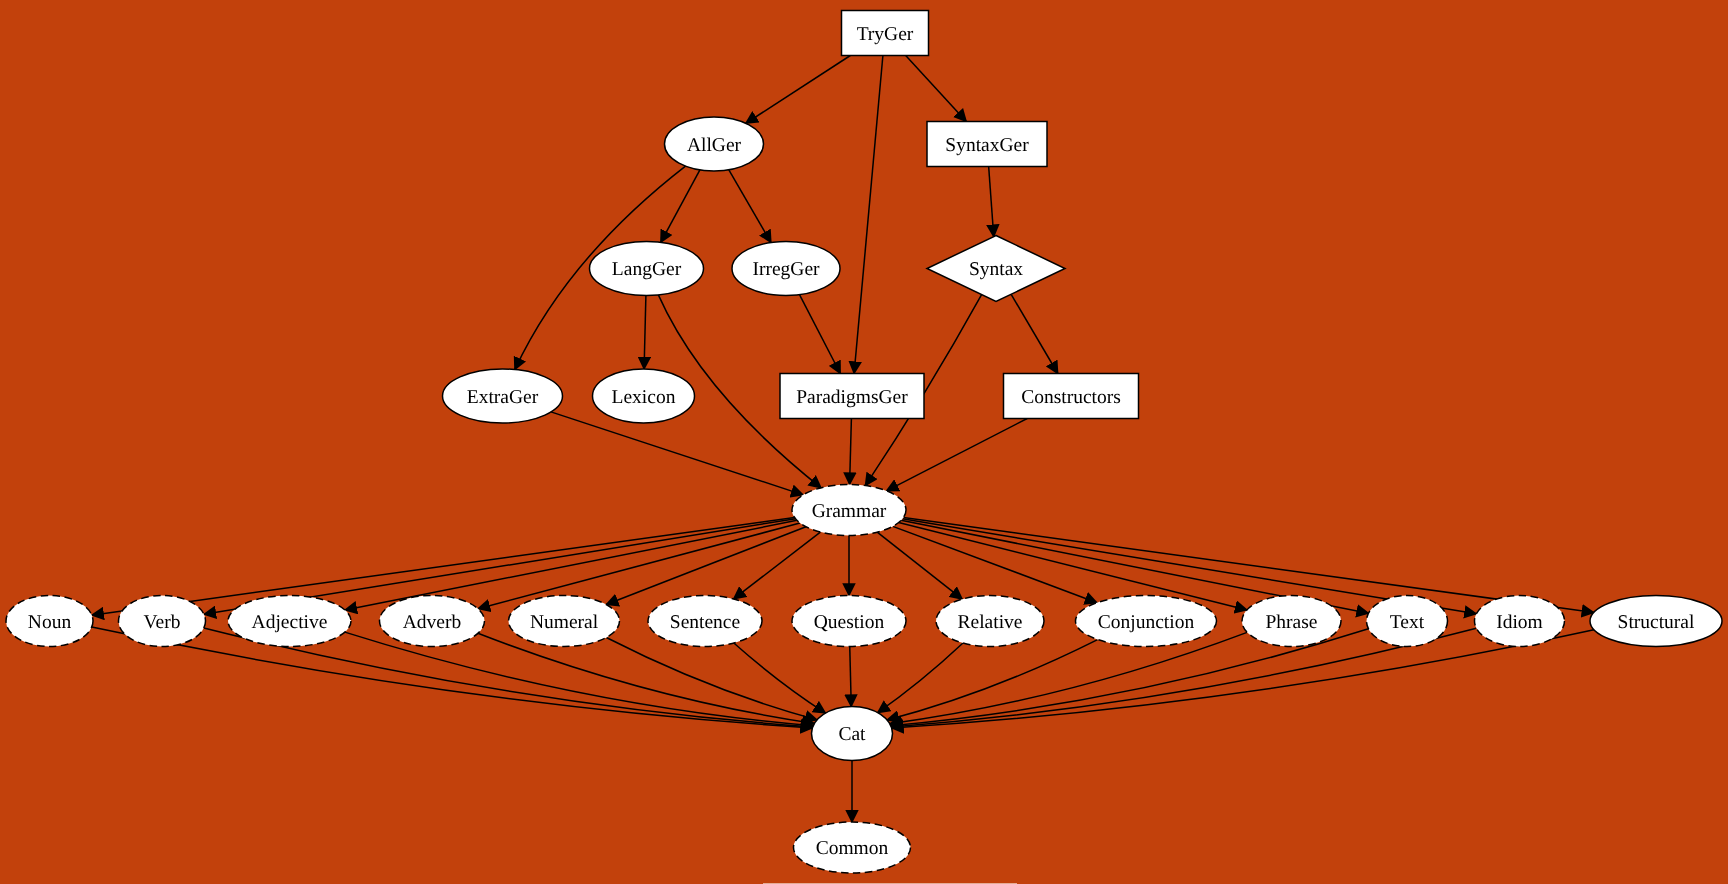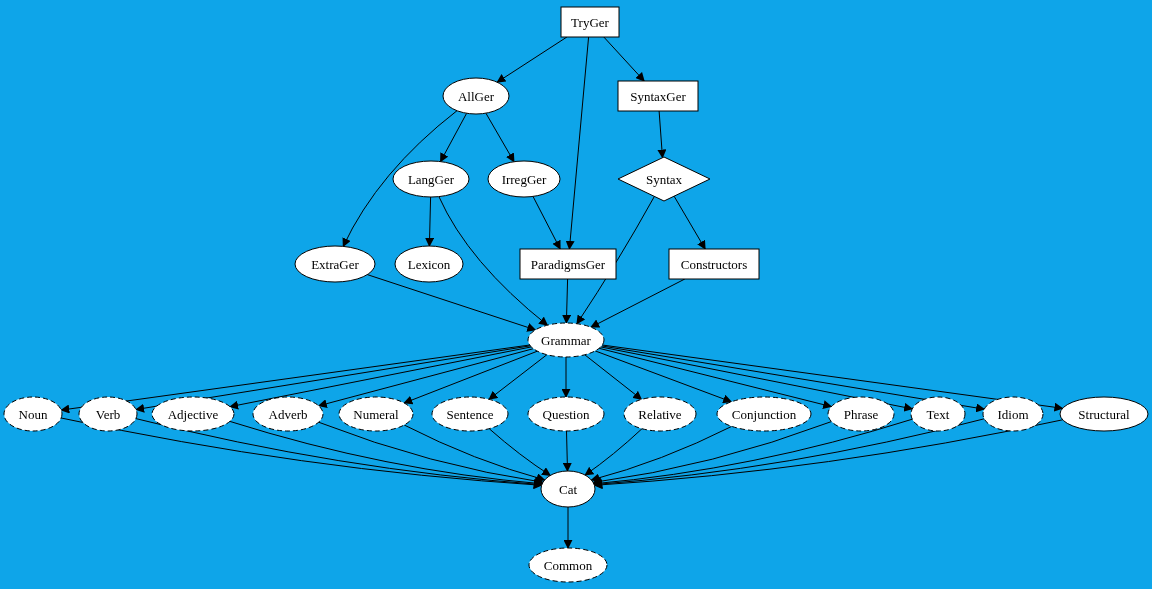--- a/index.html
+++ b/index.html
@@ -4,21 +4,21 @@
 <style>
   html, body {
     margin: 0;
     padding: 0;
     background: #ffffff;
   }
   .canvas {
     width: 1152px;
     height: 589px;
     position: relative;
-    background: #0ea5e9;
+    background: #c2410c;
   }
   svg { display: block; }
   .edge {
     fill: none;
     stroke: #000000;
     stroke-width: 1;
   }
   .node-shape {
     fill: #ffffff;
     stroke: #000000;

